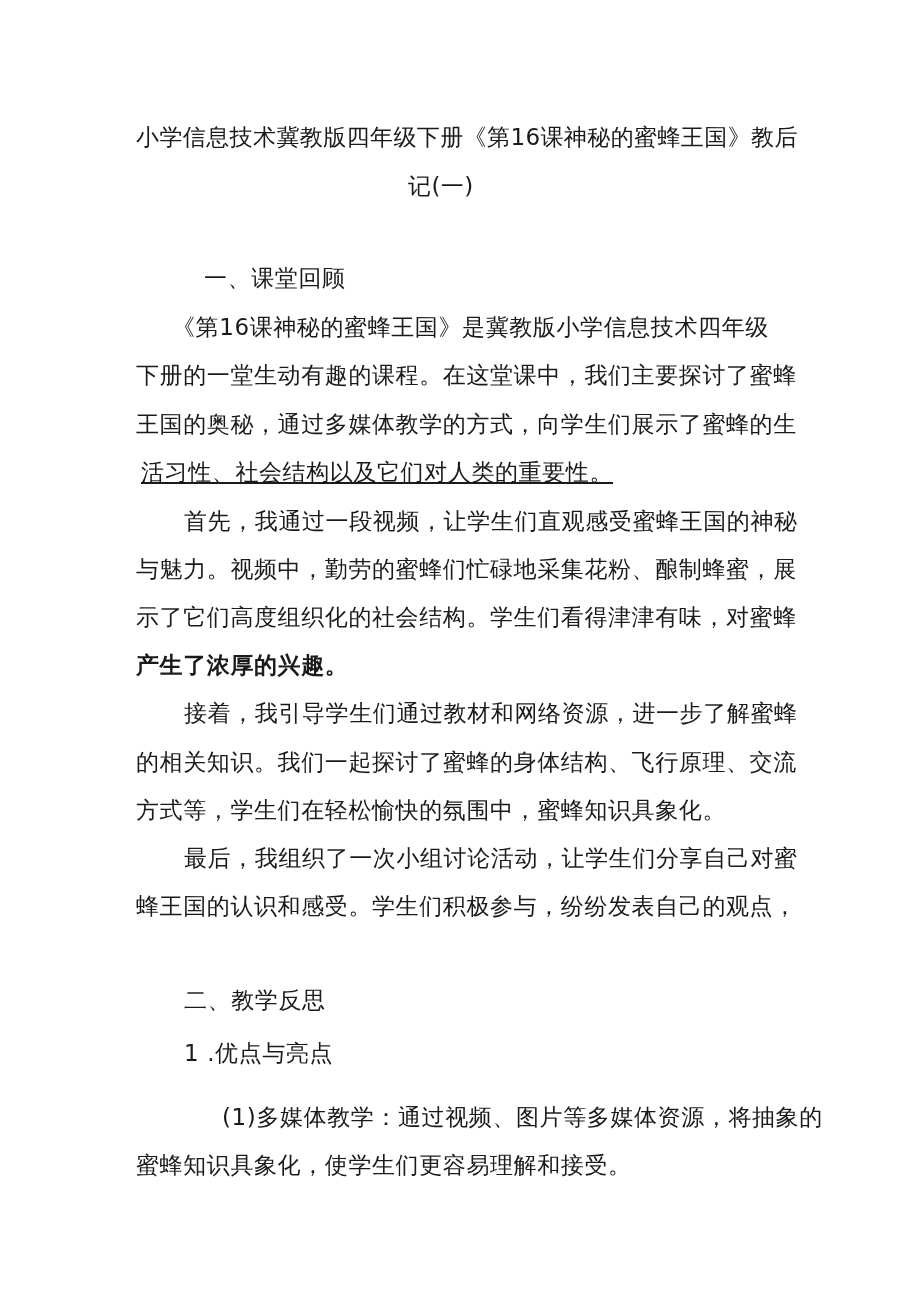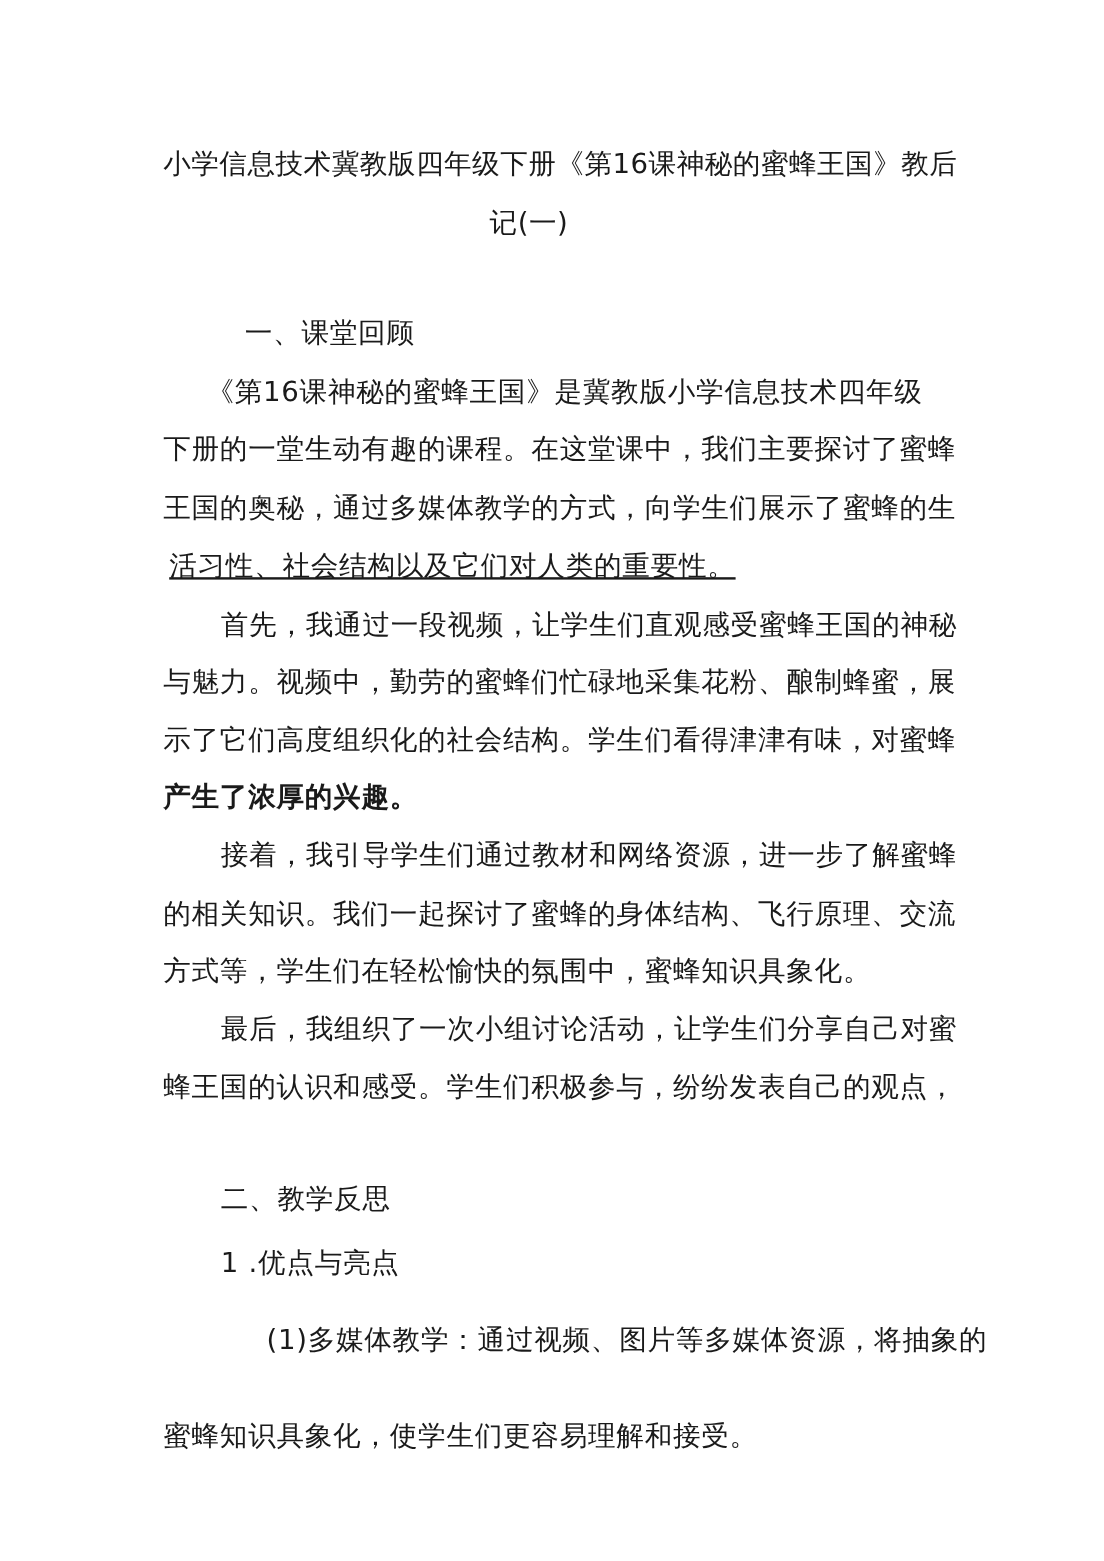--- a/index.html
+++ b/index.html
@@ -60,15 +60,15 @@
   <div class="line" style="left:136px; top:795px;">方式等，学生们在轻松愉快的氛围中，蜜蜂知识具象化。</div>
 
   <div class="line" style="left:184px; top:843px;">最后，我组织了一次小组讨论活动，让学生们分享自己对蜜</div>
   <div class="line" style="left:136px; top:891px;">蜂王国的认识和感受。学生们积极参与，纷纷发表自己的观点，</div>
 
   <div class="line" style="left:184px; top:985px;text-align:right;">二、教学反思</div>
 
   <div class="line" style="left:184px; top:1038px;">1 .优点与亮点</div>
 
   <div class="line" style="left:190px; top:1102px;margin-left:32px;">(1)多媒体教学：通过视频、图片等多媒体资源，将抽象的</div>
-  <div class="line" style="left:136px; top:1150px;margin-top:32px;">蜜蜂知识具象化，使学生们更容易理解和接受。</div>
+  <div class="line" style="left:136px; top:1150px;">蜜蜂知识具象化，使学生们更容易理解和接受。</div>
 
 </div>
 
 </body></html>

